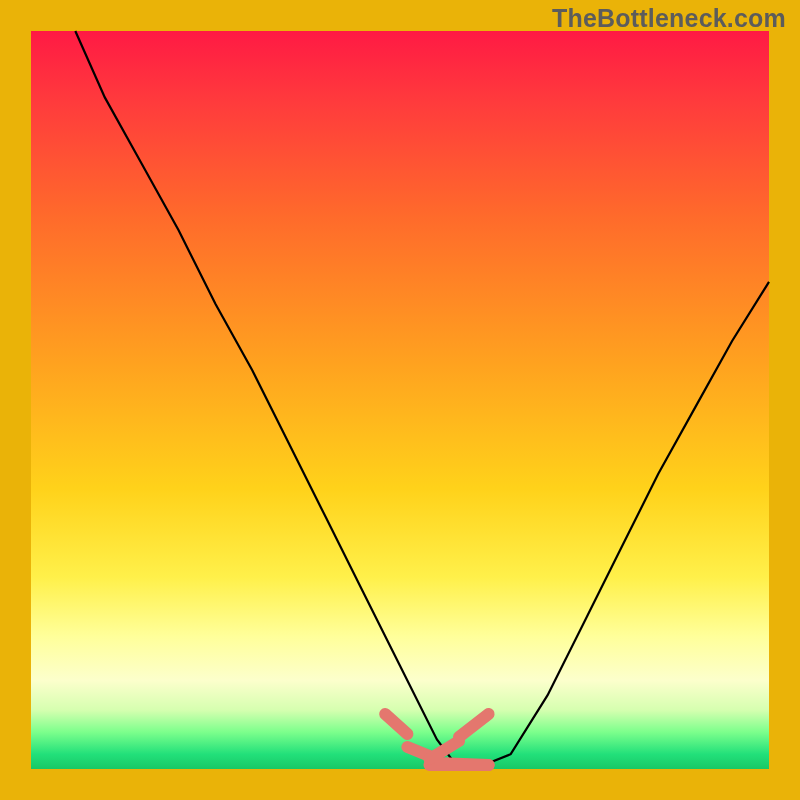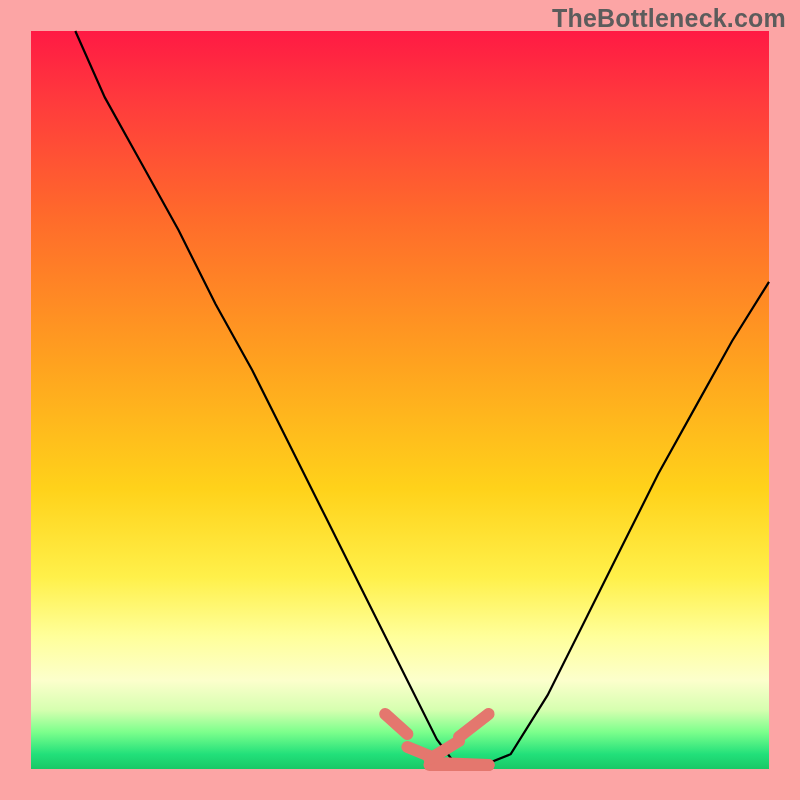--- a/index.html
+++ b/index.html
@@ -10,21 +10,21 @@
     background: #000;
     overflow: hidden;
     font-family: Arial, Helvetica, sans-serif;
   }
   .frame {
     position: absolute;
     left: 0;
     top: 0;
     width: 800px;
     height: 800px;
-    background: #fca5a5;
+    background: #eab308;
   }
   .plot {
     position: absolute;
     left: 31px;
     top: 31px;
     width: 738px;
     height: 738px;
     background: linear-gradient(to bottom,
       #ff1a44 0%,
       #ff3c3c 10%,

